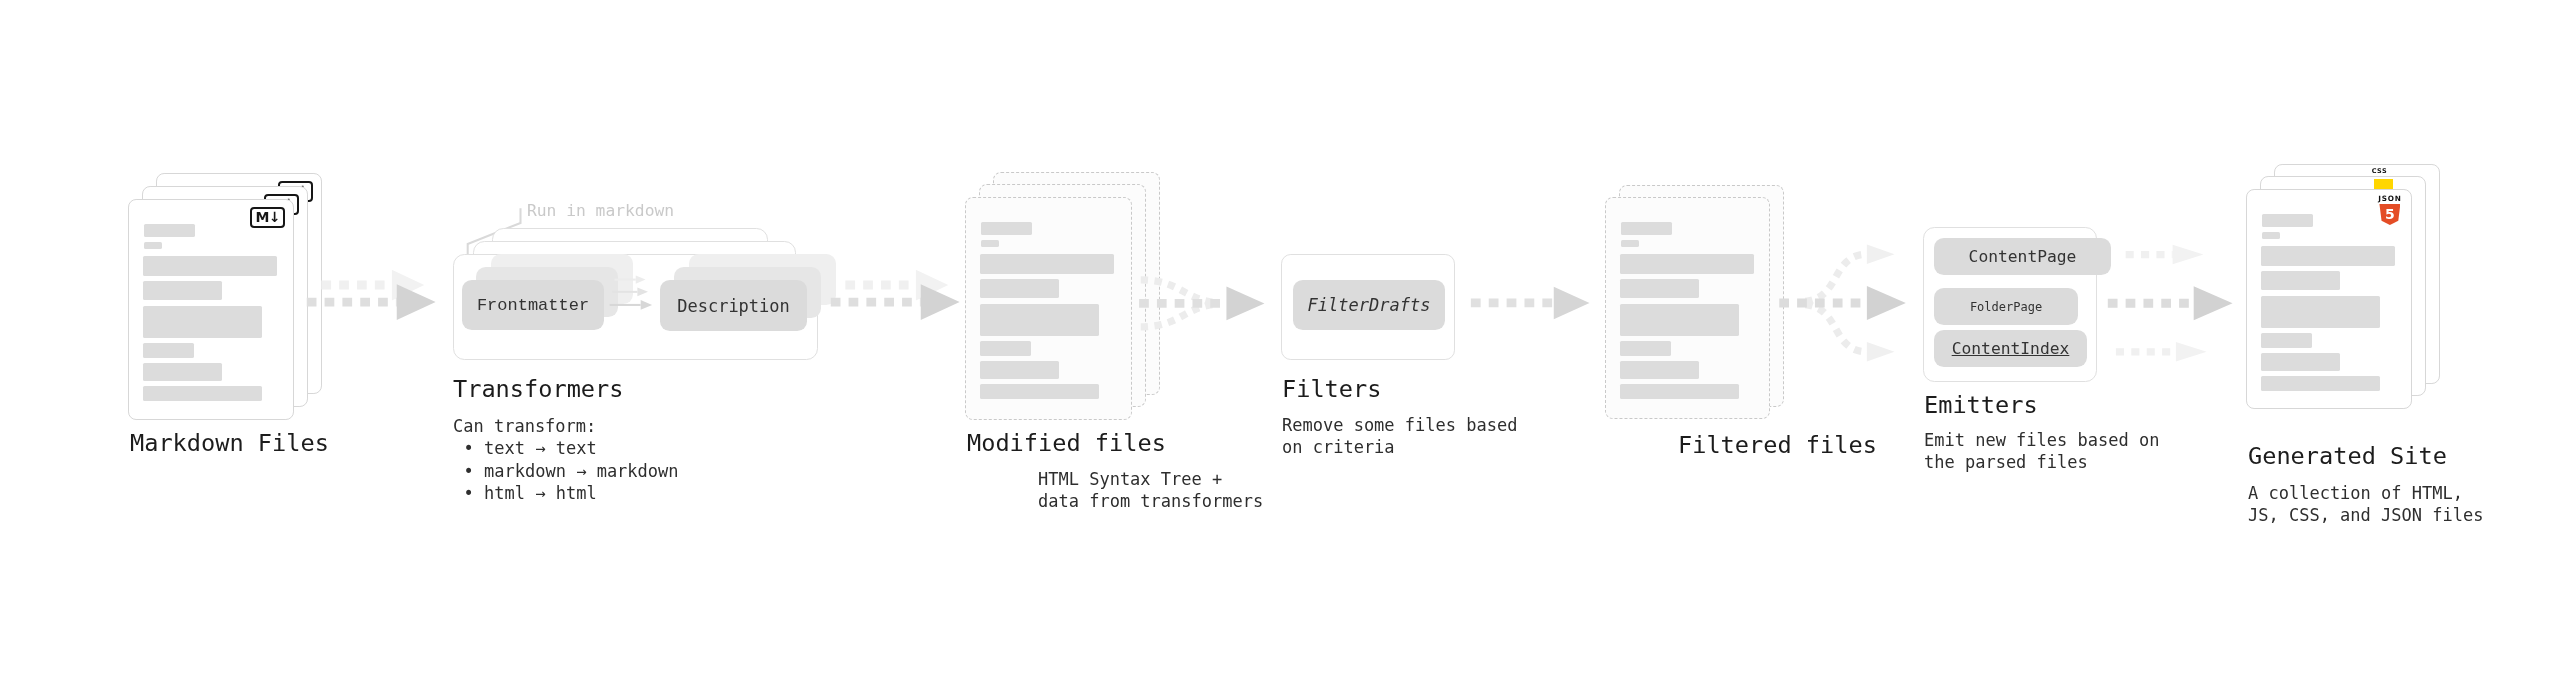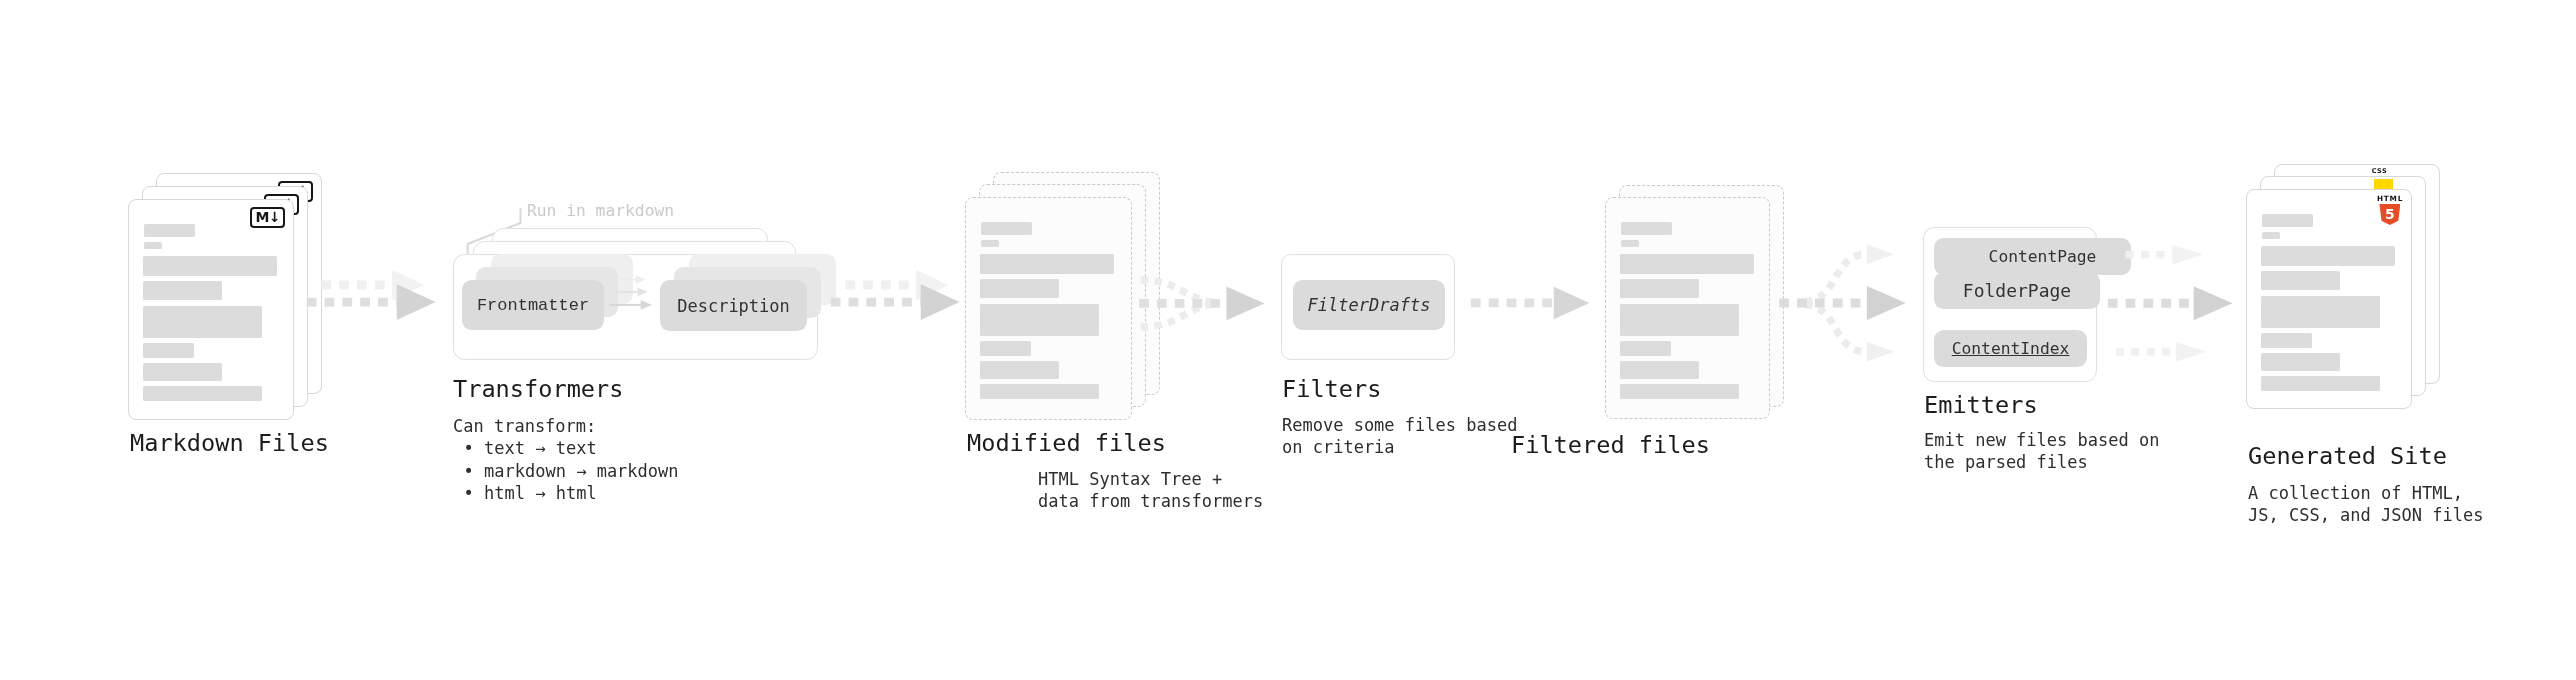--- a/index.html
+++ b/index.html
@@ -162,36 +162,36 @@
     <div class="doc-card dashed doc-body" style="left:1605px;top:197px;width:165px;height:222px;">
         <div class="bar" style="left: 14.6px; top: 24.4px; width: 51px; height: 13px;"></div>
         <div class="bar" style="left: 14.6px; top: 42px; width: 18px; height: 6.5px;"></div>
         <div class="bar" style="left: 14px; top: 56px; width: 134px; height: 19.5px;"></div>
         <div class="bar" style="left: 14px; top: 81px; width: 79px; height: 18.7px;"></div>
         <div class="bar" style="left: 14px; top: 106px; width: 119px; height: 32px;"></div>
         <div class="bar" style="left: 14px; top: 143px; width: 51px; height: 14.6px;"></div>
         <div class="bar" style="left: 14px; top: 163px; width: 79px; height: 18px;"></div>
         <div class="bar" style="left: 14px; top: 186px; width: 119px; height: 15.4px;"></div>
       </div>
-    <div class="t-label" style="left:1511px;top:431px;">Filtered files</div>
+    <div class="t-label" style="left:1678px;top:431px;">Filtered files</div>
   </div>
 
   <svg class="abs" style="left:1776px;top:241px;" width="142" height="124" viewBox="0 0 175 152">
     <path d="M 36,74 C 80,70 68,16 112,16" fill="none" stroke="#ececec" stroke-width="9" stroke-dasharray="9 8"></path>
     <polygon points="112,4 146,16 112,28" fill="#f0f0f0"></polygon>
     <path d="M 36,78 C 80,82 68,136 112,136" fill="none" stroke="#ececec" stroke-width="9" stroke-dasharray="9 8"></path>
     <polygon points="112,124 146,136 112,148" fill="#f0f0f0"></polygon>
     <line x1="4" y1="76" x2="112" y2="76" stroke="#dcdcdc" stroke-width="11" stroke-dasharray="12 10"></line>
     <polygon points="112,55 160,76 112,97" fill="#d2d2d2"></polygon>
   </svg>
 
   <div>
     <div class="frame" style="left:1923px;top:227px;width:174px;height:155px;"></div>
-    <div class="pill" style="left:1934px;top:238px;width:177px;height:37px;font-size:16.3px;padding-left:20px;">ContentPage</div>
-    <div class="pill" style="left:1934px;top:272px;width:166px;height:37px;font-size:18px;">FolderPage</div>
+    <div class="pill" style="left:1934px;top:238px;width:177px;height:37px;font-size:16.3px;">ContentPage</div>
+    <div class="pill" style="left:1934px;top:288px;width:144px;height:37px;font-size:12px;">FolderPage</div>
     <div class="pill" style="left:1934px;top:330px;width:153px;height:37px;font-size:16.3px;text-decoration:underline;">ContentIndex</div>
     <div class="t-label" style="left:1924px;top:391px;">Emitters</div>
     <div class="t-note" style="left:1924px;top:429px;">
       <div>Emit new files based on</div>
       <div>the parsed files</div>
     </div>
   </div>
 
   <svg class="abs" style="left:2101px;top:240px;" width="140" height="128" viewBox="0 0 172 158">
     <line x1="30" y1="18" x2="88" y2="18" stroke="#f0f0f0" stroke-width="9" stroke-dasharray="10 9"></line>
@@ -207,21 +207,21 @@
       <div class="css-badge">
         <div class="css-word">CSS</div>
         <div class="css-bar"></div>
       </div>
     </div>
     <div class="doc-card solid" style="left:2260px;top:176px;width:166px;height:220px;">
       <div class="js-badge"></div>
     </div>
     <div class="doc-card solid doc-body" style="left:2246px;top:189px;width:166px;height:220px;">
       <div class="html5-badge">
-        <div class="html5-word">HTML</div>
+        <div class="html5-word">JSON</div>
         <div class="html5-shield">5</div>
       </div>
     <div class="bar" style="left: 14.6px; top: 24.4px; width: 51px; height: 13px;"></div>
         <div class="bar" style="left: 14.6px; top: 42px; width: 18px; height: 6.5px;"></div>
         <div class="bar" style="left: 14px; top: 56px; width: 134px; height: 19.5px;"></div>
         <div class="bar" style="left: 14px; top: 81px; width: 79px; height: 18.7px;"></div>
         <div class="bar" style="left: 14px; top: 106px; width: 119px; height: 32px;"></div>
         <div class="bar" style="left: 14px; top: 143px; width: 51px; height: 14.6px;"></div>
         <div class="bar" style="left: 14px; top: 163px; width: 79px; height: 18px;"></div>
         <div class="bar" style="left: 14px; top: 186px; width: 119px; height: 15.4px;"></div>

